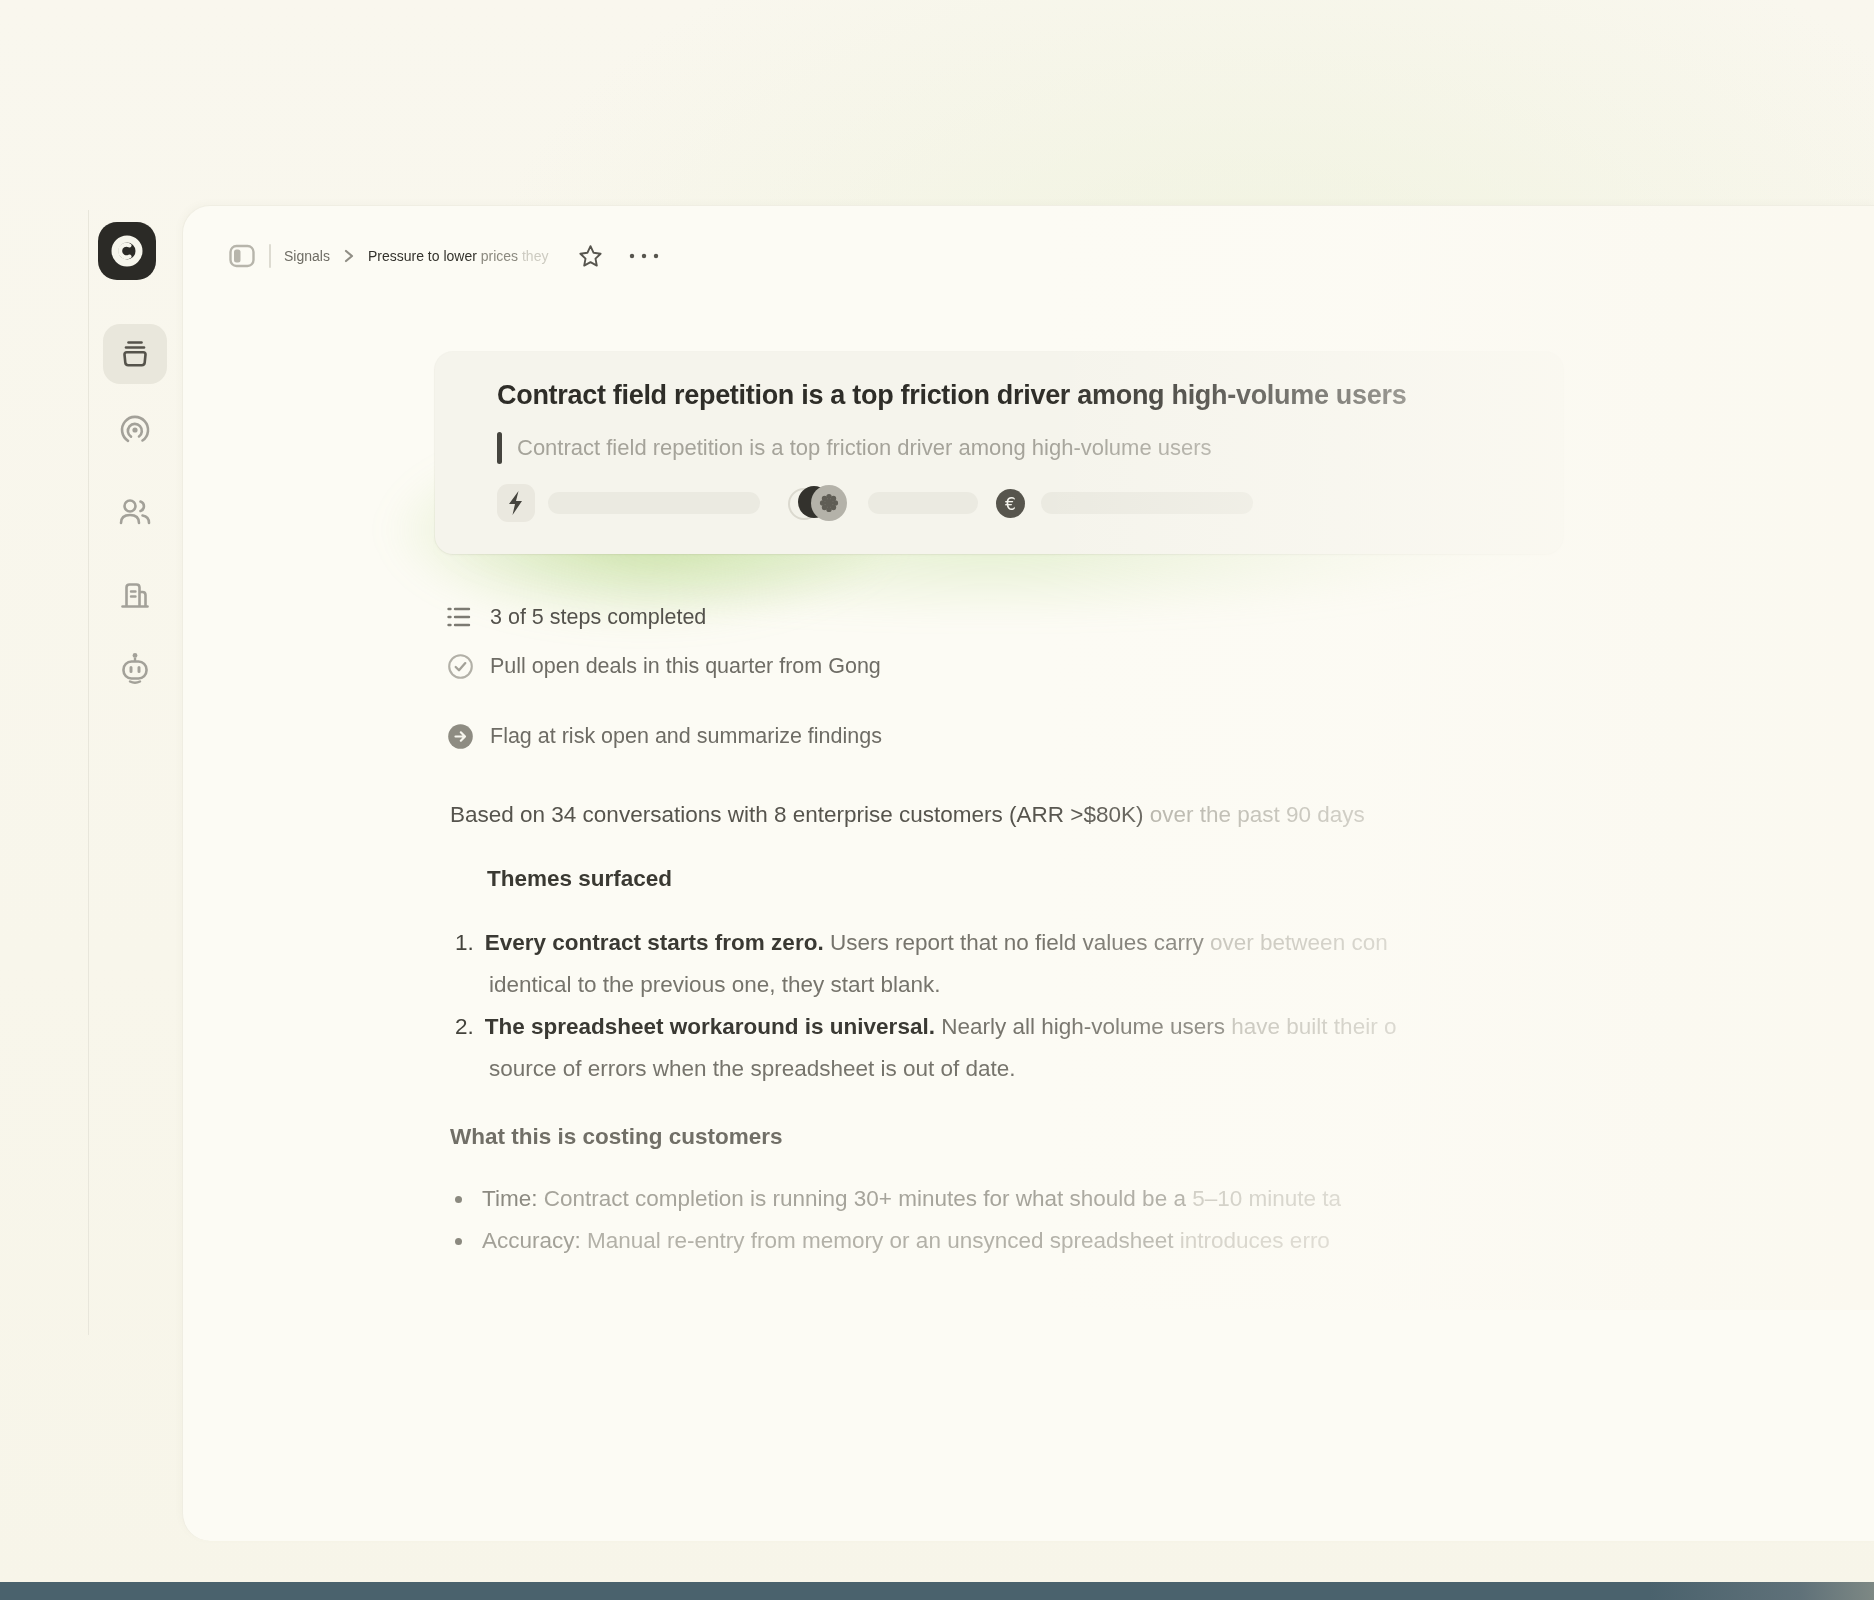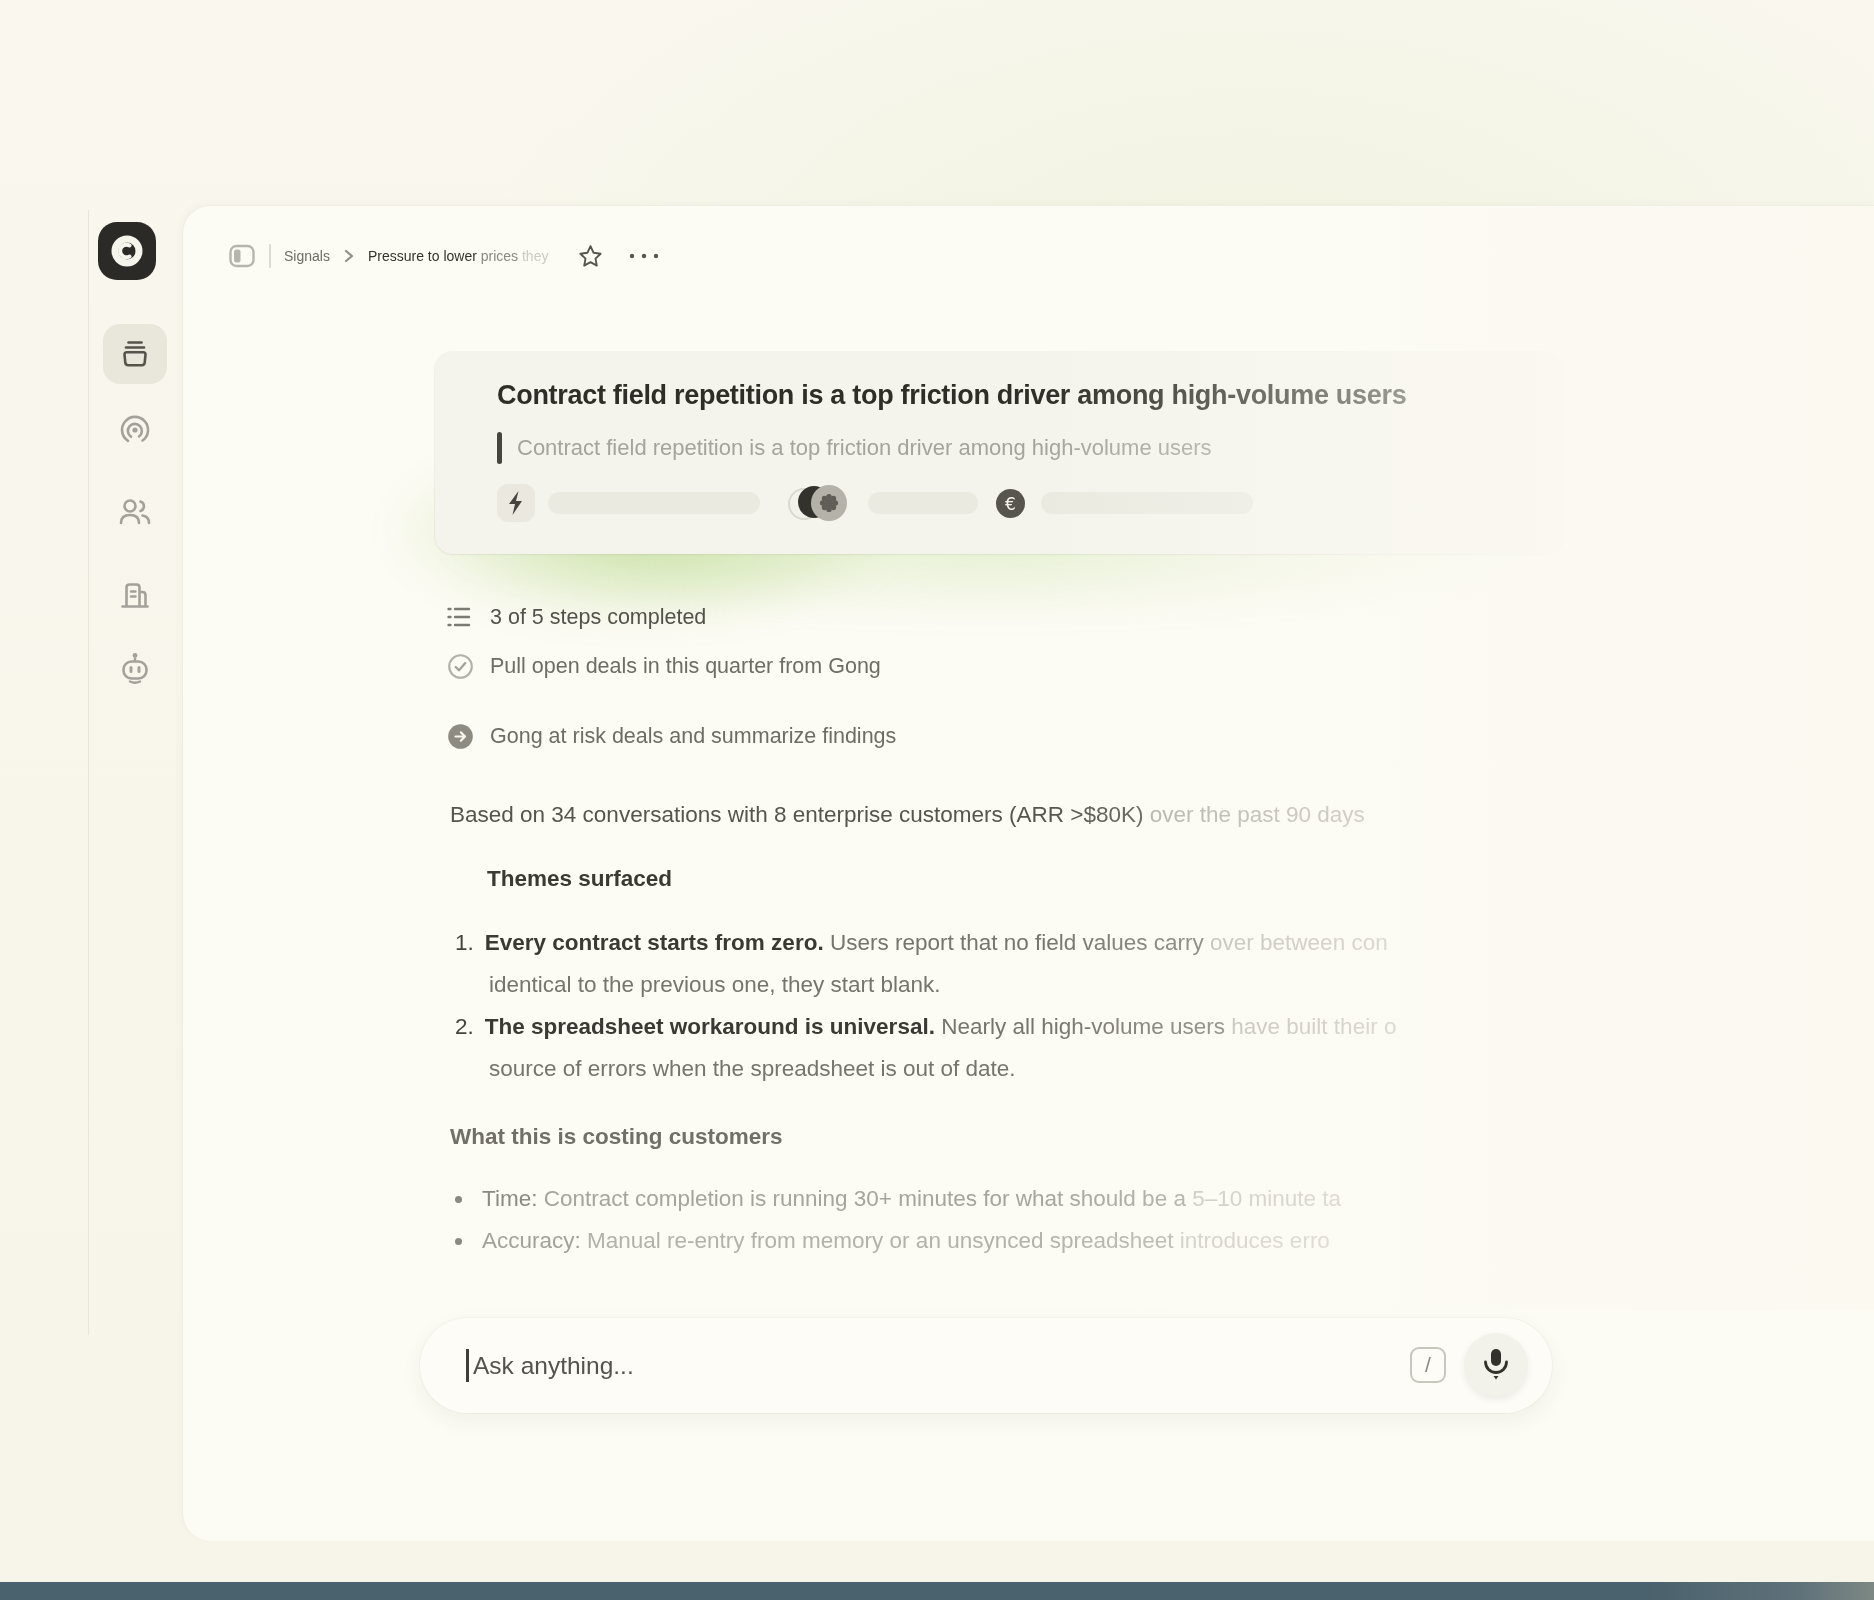--- a/index.html
+++ b/index.html
@@ -269,21 +269,21 @@
     </span>
     <span>Pull open deals in this quarter from Gong</span>
   </div>
   <div class="step-row step-3">
     <span>
       <svg width="27" height="27" viewBox="0 0 27 27">
         <circle cx="13.5" cy="13.5" r="12.3" fill="#8e8c82"></circle>
         <path d="M8.5 13.5 h9 M13.8 9.3 l4.2 4.2 -4.2 4.2" fill="none" stroke="#f7f6ee" stroke-width="2.2" stroke-linecap="round" stroke-linejoin="round"></path>
       </svg>
     </span>
-    <span>Gong at risk deals and summarize findings</span>
+    <span>Flag at risk open and summarize findings</span>
   </div>
 
   <div class="doc-line intro"><span>Based on 34 conversations with 8 enterprise customers (ARR &gt;$80K)</span><span class="f"> over the past 90 days</span></div>
 
   <div class="doc-line h-themes">Themes surfaced</div>
 
   <div class="theme-item ti-1">
     <span class="num">1.</span><span class="b">Every contract starts from zero.</span><span class="t"> Users report that no field values carry</span><span class="f"> over between con</span>
     <span class="cont">identical to the previous one, they start blank.</span>
   </div>
@@ -296,33 +296,17 @@
 
   <div class="cost-row cr-1">
     <span class="bullet"></span>
     <span><span class="b">Time:</span><span class="t"> Contract completion is running 30+ minutes for what should be a</span><span class="f"> 5–10 minute ta</span></span>
   </div>
   <div class="cost-row cr-2">
     <span class="bullet"></span>
     <span><span class="b">Accuracy:</span><span class="t"> Manual re-entry from memory or an unsynced spreadsheet</span><span class="f"> introduces erro</span></span>
   </div>
 
-  <div class="ask">
-    <span class="ask-cursor"></span>
-    <span class="ask-text">Ask anything...</span>
-    <span class="slash-key">
-        <span>/</span>
-      </span>
-    <span class="mic-btn">
-      <span>
-        <svg width="32" height="36" viewBox="0 0 32 36">
-          <rect x="11" y="2" width="10" height="17" rx="5" fill="#32312c"></rect>
-          <path d="M5.5 15 a10.5 10.5 0 0 0 21 0" fill="none" stroke="#32312c" stroke-width="2.8" stroke-linecap="round"></path>
-          <path d="M13.5 29 l2.5 3.5 2.5-3.5 z" fill="#32312c"></path>
-        </svg>
-      </span>
-    </span>
-  </div>
 
   <div class="fade-overlay"></div>
   <div class="bottombar"></div>
 
 </div>
 
 </body></html>

